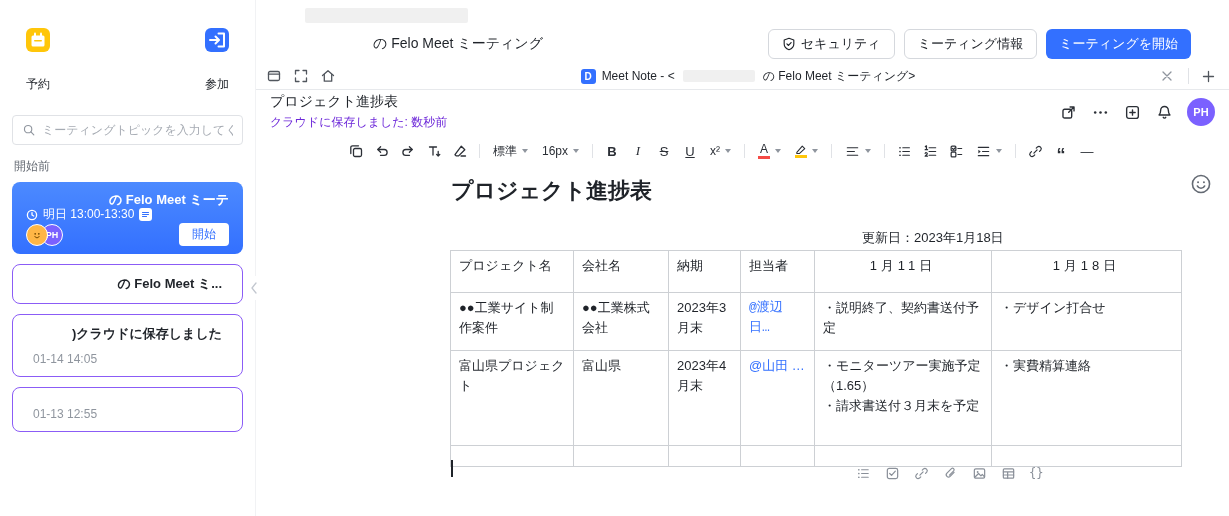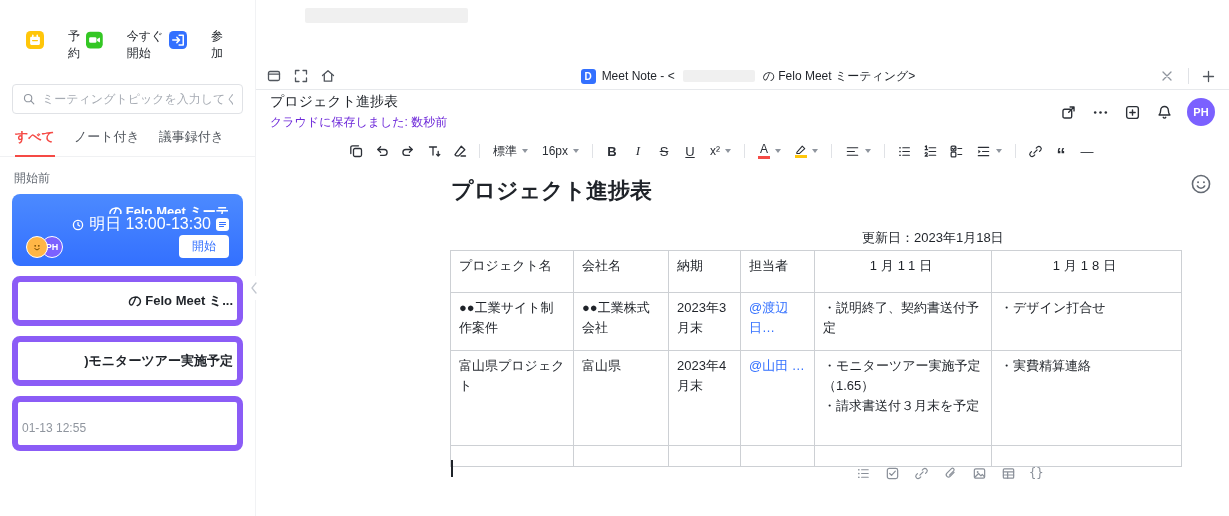--- a/index.html
+++ b/index.html
@@ -7,39 +7,39 @@
   .app {
     position: relative; width: 1229px; height: 516px; background: #fff;
     font-family: "Liberation Sans", "DejaVu Sans", sans-serif;
     color: #1f2329; overflow: hidden; font-size: 13px;
   }
   svg.svgi { stroke: currentColor; fill: none; stroke-width: 1.3; stroke-linecap: round; stroke-linejoin: round; display:block; }
 
   
   .sidebar { position:absolute; left:0; top:0; width:256px; height:100%; background:#fff; border-right:1px solid #f1f2f4; }
   .actions { display:flex; justify-content:space-between; padding:28px 26px 0; }
-  .action { display:flex; flex-direction:row; align-items:flex-start; gap:24px; font-size:12px; color:#1f2329; cursor:pointer; }
+  .action { display:flex; flex-direction:column; align-items:flex-end; gap:24px; font-size:12px; color:#1f2329; cursor:pointer; }
   .search { margin:22px 12px 0; height:30px; border:1px solid #e0e2e6; border-radius:4px; display:flex; align-items:center; gap:6px; padding:0 9px; color:#8f959e; }
   .search input { border:0; outline:0; flex:1; font-size:12px; color:#1f2329; font-family:inherit; background:transparent; }
   .search input::placeholder { color:#a6abb3; }
   .side-tabs { display:flex; gap:19px; margin-top:14px; padding:0 15px; border-bottom:1px solid #f0f1f3; font-size:13px; color:#51565d; }
   .side-tab { padding-bottom:9px; cursor:pointer; border-bottom:2px solid transparent; margin-bottom:-1px; }
   .side-tab.active { color:#f54a45; font-weight:700; border-bottom-color:#f54a45; }
   .section-label { padding:13px 14px 7px; font-size:12px; color:#646a73; }
   .card-upcoming { margin:0 12px; height:72px; border-radius:8px; background:linear-gradient(180deg,#4c8aff,#3370ff); color:#fff; padding:9px 14px 8px; display:flex; flex-direction:column; justify-content:space-between; cursor:pointer; }
   .cu-title { font-size:13px; font-weight:700; text-align:right; white-space:nowrap; overflow:hidden; }
-  .cu-time { font-size:16px; display:flex; align-items:center; gap:5px;justify-content:flex-end; }
+  .cu-time { font-size:12px; display:flex; align-items:center; gap:5px; }
   .doc-mini-white { width:13px; height:13px; border-radius:3px; background:#fff; display:flex; align-items:center; justify-content:center; }
   .cu-bottom { display:flex; align-items:center; justify-content:space-between; }
   .avatars { display:flex; align-items:center; }
   .av { width:22px; height:22px; border-radius:50%; border:1.5px solid #fff; display:flex; align-items:center; justify-content:center; font-size:9px; font-weight:700; }
   .av-emoji { background:#ffb646; margin-right:-7px; position:relative; z-index:1; color:#7a4b00; }
   .av-ph { background:#7b61ff; color:#fff; }
   .start-btn { background:#fff; color:#3370ff; border:0; border-radius:4px; font-size:12px; padding:3px 13px; cursor:pointer; font-family:inherit; }
-  .card-past { margin:10px 12px 0; border:6px solid #8b5cf6; border-radius:8px; padding:10px 4px; background:#fff; cursor:pointer; }
+  .card-past { margin:10px 12px 0; border:1px solid #8b5cf6; border-radius:8px; padding:10px 20px; background:#fff; cursor:pointer; }
   .cp-title { font-size:13px; font-weight:700; color:#1f2329; text-align:right; white-space:nowrap; overflow:hidden; }
   .cp-title.center { text-align:center; }
   .cp-time { margin-top:9px; font-size:12px; color:#8f959e; display:flex; align-items:center; gap:6px; }
   .doc-mini-blue { width:14px; height:14px; border-radius:3px; background:#3370ff; display:flex; align-items:center; justify-content:center; }
   .collapse-handle { position:absolute; left:248px; top:276px; width:12px; height:24px; color:#c2c7cf; display:flex; align-items:center; justify-content:center; cursor:pointer; z-index:5; background:#fff; }
 
   
   .main { position:absolute; left:256px; top:0; right:0; height:100%; }
   .redact { background:#f0f0f0; border-radius:2px; }
   .redact.top { position:absolute; left:49px; top:8px; width:163px; height:15px; }
@@ -82,21 +82,21 @@
   .color-bar-yellow { width:12px; height:3px; background:#ffc60a; margin-top:1px; }
   .ft-quote { font-size:18px; font-weight:700; line-height:0.6; padding-top:8px; }
 
   .doc-body { position:absolute; left:0; right:0; top:168px; bottom:0; background:#fff; }
   .doc-title { position:absolute; left:195px; top:8px; font-size:22px; font-weight:700; color:#1f2329; cursor:text; }
   .doc-updated { position:absolute; left:606px; top:61px; font-size:13px; color:#1f2329; cursor:text; }
   table.doc-table { position:absolute; left:194px; top:82px; width:731px; border-collapse:collapse; table-layout:fixed; font-size:13px; color:#1f2329; }
   .doc-table th, .doc-table td { border:1px solid #cdd0d4; padding:5px 8px; vertical-align:top; text-align:left; font-weight:400; line-height:1.55; cursor:text; }
   .doc-table th.c { text-align:center; letter-spacing:4px; }
   .mention { color:#3370ff; }
-  .pad-top { padding-top:28px; }
+  .pad-top { padding-top:28px;font-family:Liberation Mono, monospace; }
   .pre { white-space:pre-line; }
   .text-caret { position:absolute; left:195px; top:292px; width:1.5px; height:17px; background:#1f2329; }
   .insert-bar { position:absolute; left:599px; top:297px; display:flex; gap:13px; align-items:center; color:#8a9099; }
   .ib-icon { width:16px; height:16px; display:flex; align-items:center; justify-content:center; cursor:pointer; }
   .ib-code { font-family:"DejaVu Sans Mono", monospace; font-size:12px; cursor:pointer; }
   .comment-fab { position:absolute; right:17px; top:5px; width:22px; height:22px; color:#646a73; cursor:pointer; }
 </style>
 </head>
 <body>
 
@@ -110,49 +110,36 @@
           <rect width="24" height="24" rx="6" fill="#FFC60A"></rect>
           <rect x="5.5" y="7.5" width="13" height="11" rx="1.5" fill="#fff"></rect>
           <rect x="8" y="4.5" width="2" height="4.5" rx="1" fill="#fff"></rect>
           <rect x="14" y="4.5" width="2" height="4.5" rx="1" fill="#fff"></rect>
           <rect x="8" y="12" width="8" height="1.6" rx="0.8" fill="#FFC60A"></rect>
         </svg>
         <span>予約</span>
       </div>
       <div class="action">
         <svg width="24" height="24" viewBox="0 0 24 24">
-          <rect width="24" height="24" rx="6" fill="#34C724"></rect>
-          <rect x="4.5" y="8" width="10.5" height="8" rx="2" fill="#fff"></rect>
-          <path d="M16 10.5 L20 8.5 v7 l-4-2z" fill="#fff"></path>
-        </svg>
-        <span>今すぐ開始</span>
-      </div>
-      <div class="action">
-        <svg width="24" height="24" viewBox="0 0 24 24">
           <rect width="24" height="24" rx="6" fill="#3370FF"></rect>
           <path d="M13.5 5.5 H19 v13 h-5.5" stroke="#fff" stroke-width="2" fill="none" stroke-linecap="round" stroke-linejoin="round"></path>
           <path d="M5 12 h8 M10.5 8.5 L14 12 l-3.5 3.5" stroke="#fff" stroke-width="2" fill="none" stroke-linecap="round" stroke-linejoin="round"></path>
         </svg>
         <span>参加</span>
       </div>
     </div>
 
     <div class="search">
       <svg class="svgi" width="14" height="14" viewBox="0 0 16 16">
         <circle cx="7" cy="7" r="4.2"></circle>
           <path d="M10.2 10.2 L13.5 13.5"></path>
       </svg>
       <input type="text" placeholder="ミーティングトピックを入力してください" style="">
     </div>
 
-    <div class="side-tabs">
-      <div class="side-tab active">すべて</div>
-      <div class="side-tab">ノート付き</div>
-      <div class="side-tab">議事録付き</div>
-    </div>
 
     <div class="section-label">開始前</div>
 
     <div class="card-upcoming">
       <div class="cu-title">の Felo Meet ミーテ</div>
       <div class="cu-time">
         <svg class="svgi" width="12" height="12" viewBox="0 0 12 12" style="stroke:#fff">
           <circle cx="6" cy="6" r="4.6"></circle>
             <path d="M6 3.6 V6 l1.7 1"></path>
         </svg>
@@ -177,41 +164,60 @@
         <button class="start-btn">開始</button>
       </div>
     </div>
 
 
     <div class="card-past">
       <div class="cp-title">の Felo Meet ミ...</div>
     </div>
 
     <div class="card-past">
-      <div class="cp-title">)モニターツアー実施予定</div>
+      <div class="cp-title">)クラウドに保存しました</div>
+      <div class="cp-time">
+        <span>01-14 14:05</span>
+      </div>
     </div>
 
     <div class="card-past">
       <div class="cp-time">
         <span>01-13 12:55</span>
       </div>
     </div>
 
   </aside>
 
   <div class="collapse-handle">
     <svg class="svgi" width="8" height="12" viewBox="0 0 8 12">
         <path d="M6 1 L2 6 l4 5"></path>
       </svg>
   </div>
 
   <main class="main">
 
     <div class="redact top"></div>
 
+    <div class="meeting-header">
+      <div class="mh-title">の Felo Meet ミーティング</div>
+      <div class="mh-buttons">
+        <button class="btn outline">
+          <svg class="svgi" width="14" height="14" viewBox="0 0 16 16">
+            <path d="M8 1.5 L13.5 3.4 V8 c0 3.4-2.4 5.4-5.5 6.5 C4.9 13.4 2.5 11.4 2.5 8 V3.4 Z"></path>
+            <path d="M5.6 7.9 l1.8 1.8 3-3.4"></path>
+          </svg>
+          <span>セキュリティ</span>
+        </button>
+        <button class="btn outline">
+          <span>ミーティング情報</span>
+        </button>
+        <button class="btn primary">ミーティングを開始</button>
+      </div>
+    </div>
 
     <div class="tab-bar">
       <div class="tb-icons">
         <span class="tb-icon">
           <svg class="svgi" width="16" height="16" viewBox="0 0 16 16">
               <rect x="2.5" y="3.5" width="11" height="9" rx="1.5"></rect>
               <path d="M2.5 6.2 h11"></path>
             </svg>
         </span>
         <span class="tb-icon">

